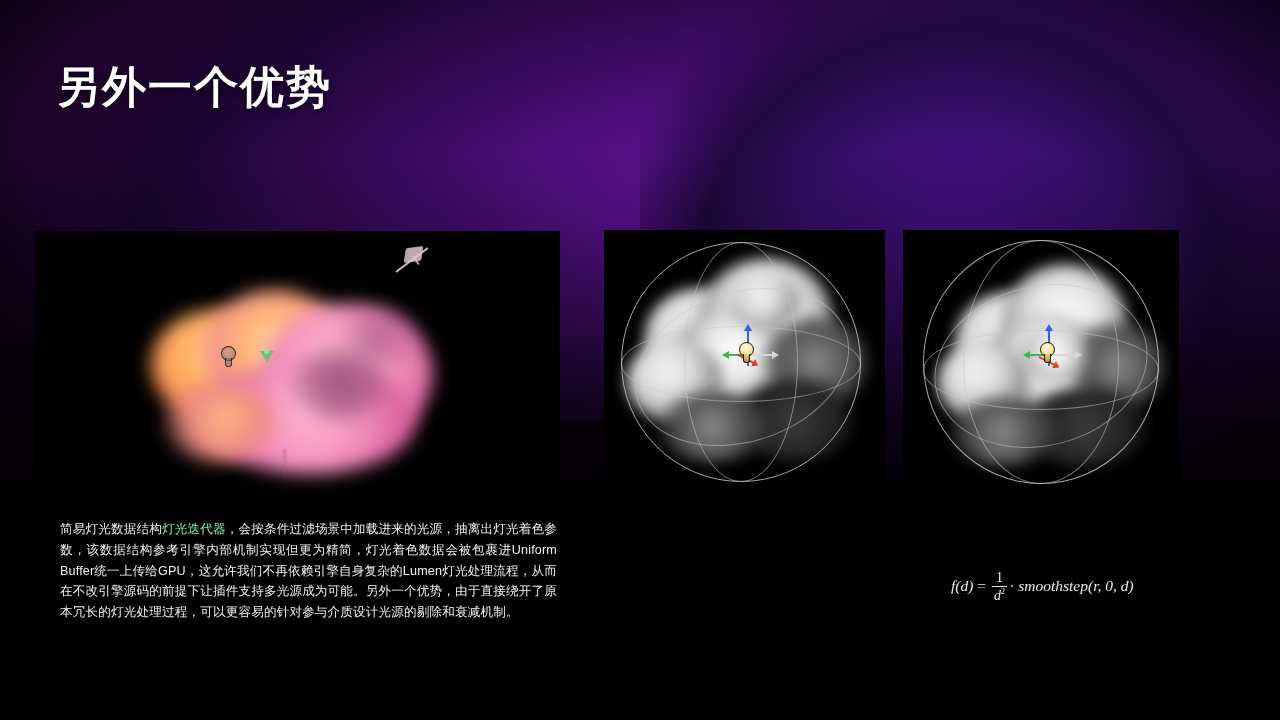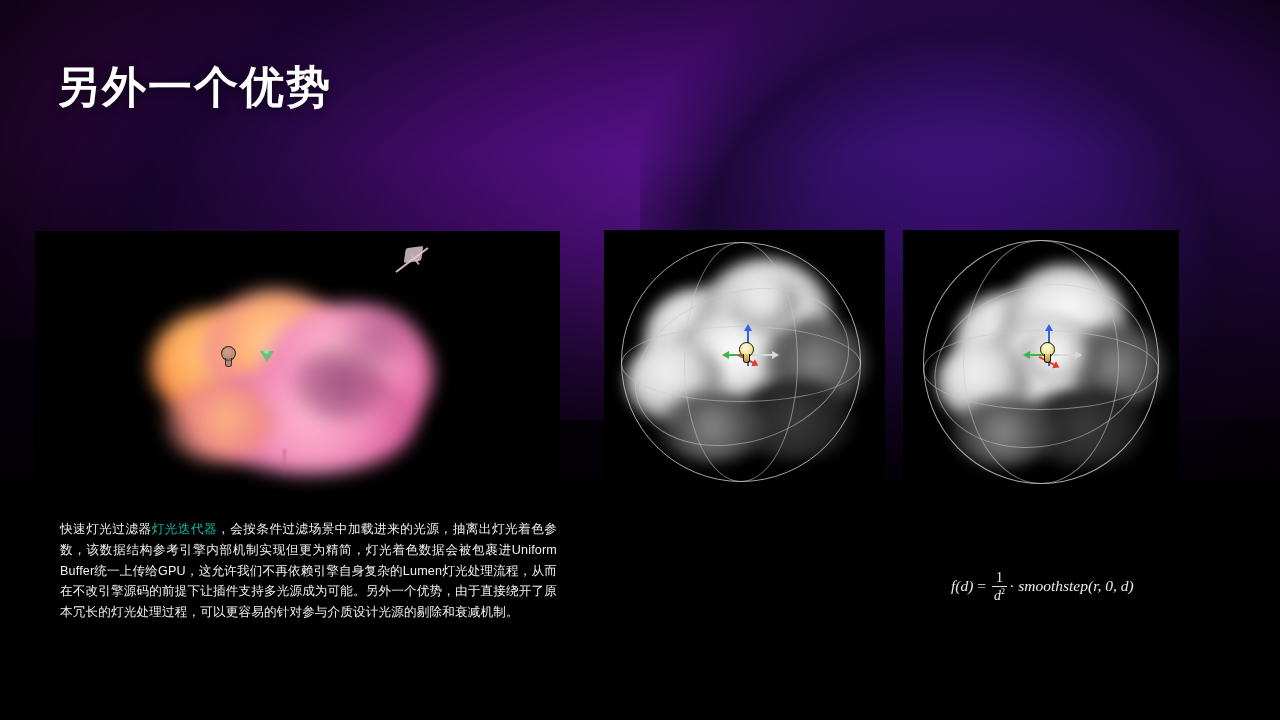--- a/index.html
+++ b/index.html
@@ -156,21 +156,21 @@
     position:absolute; left:6px; top:0; width:5px; height:5px; border-radius:50%;
     background:rgba(150,230,170,.9);
   }
 
   
   .body-text{
     position:absolute; left:60px; top:519px; width:497px;
     font-size:12.6px; line-height:20.8px; color:#f0f0f4;
     letter-spacing:.15px; text-align:justify;
   }
-  .hl{ color:#14b8a6; }
+  .hl{ color:#86efac; }
 
   
   .formula{
     position:absolute; color:#ededed;
     font-family:"Liberation Serif", serif; font-style:italic;
   }
   .formula-1{ left:663px; top:540px; font-size:15.5px; }
   .formula-2{ left:951px; top:571px; font-size:15.5px; }
 
   .frac{ display:inline-block; vertical-align:middle; text-align:center; margin:0 2px; }
@@ -286,21 +286,21 @@
       <div class="axis axis-r" style="left:135px; top:130px; width:18px;"></div>
 
       <div class="bulb" style="left:137px; top:112px; width:16px; height:22px;">
         <div class="glass"></div>
         <div class="base"></div>
       </div>
 
     </div>
   </div>
 
-  <p class="body-text"><span>快速灯光过滤器</span><span class="hl">灯光迭代器</span><span>，会按条件过滤场景中加载进来的光源，抽离出灯光着色参数，该数据结构参考引擎内部机制实现但更为精简，灯光着色数据会被包裹进Uniform Buffer统一上传给GPU，这允许我们不再依赖引擎自身复杂的Lumen灯光处理流程，从而在不改引擎源码的前提下让插件支持多光源成为可能。另外一个优势，由于直接绕开了原本冗长的灯光处理过程，可以更容易的针对参与介质设计光源的剔除和衰减机制。</span></p>
+  <p class="body-text"><span>简易灯光数据结构</span><span class="hl">灯光迭代器</span><span>，会按条件过滤场景中加载进来的光源，抽离出灯光着色参数，该数据结构参考引擎内部机制实现但更为精简，灯光着色数据会被包裹进Uniform Buffer统一上传给GPU，这允许我们不再依赖引擎自身复杂的Lumen灯光处理流程，从而在不改引擎源码的前提下让插件支持多光源成为可能。另外一个优势，由于直接绕开了原本冗长的灯光处理过程，可以更容易的针对参与介质设计光源的剔除和衰减机制。</span></p>
 
 
   <div class="formula formula-2">
     <span>f(d)</span>
     <span class="rm">=</span>
     <span class="frac"><span class="num rm">1</span><span class="den"><span>d</span><sup>2</sup></span></span><span class="rm">·</span>
     <span>smoothstep</span><span>(r, 0, d)</span>
   </div>
 
 </div>

